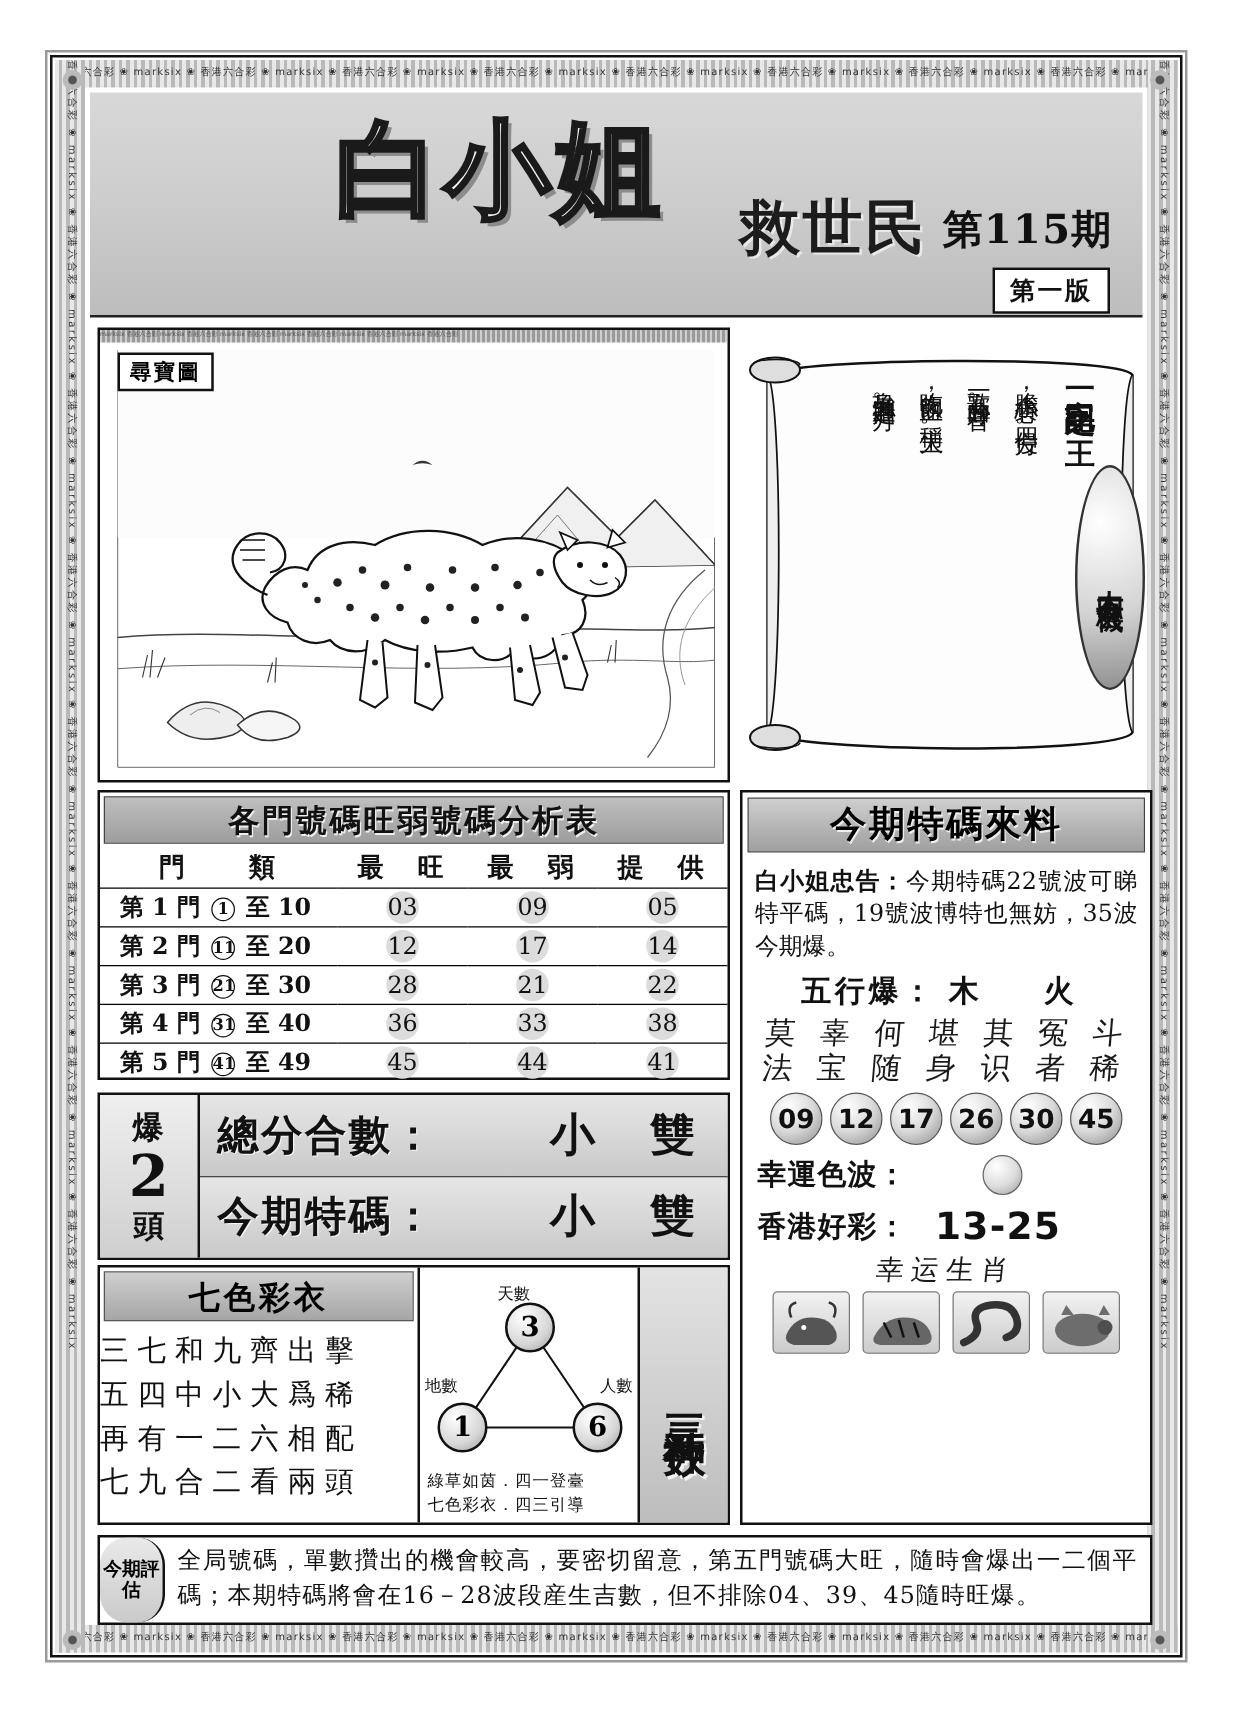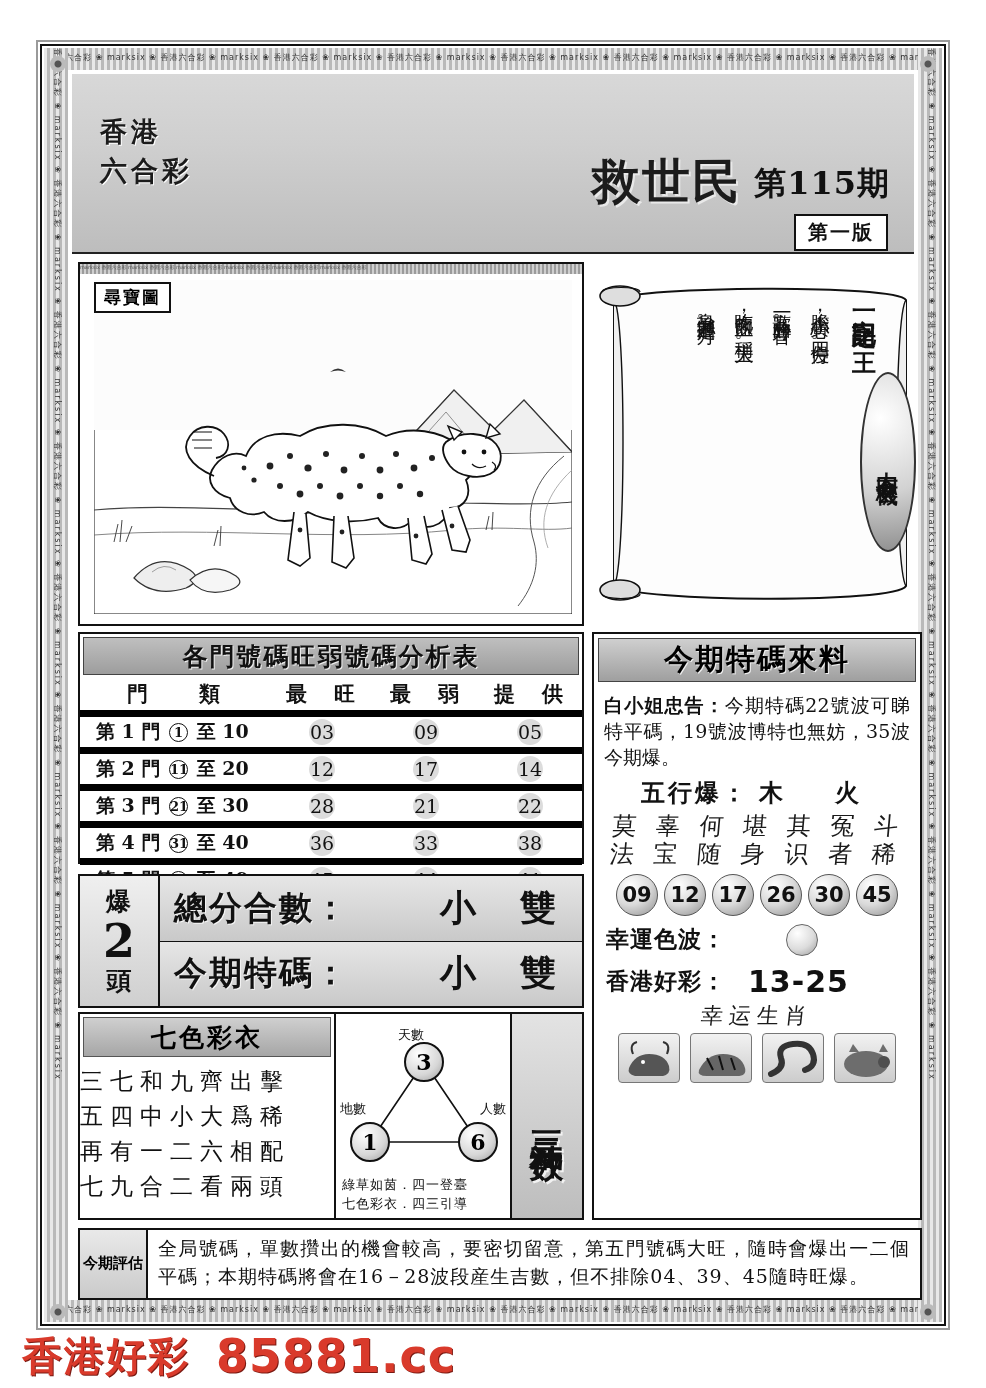--- a/index.html
+++ b/index.html
@@ -150,21 +150,21 @@
     letter-spacing:2px; color:#111;
     text-shadow:1px 1px 0 #eee;
   }
   table.analysis { width:100%; border-collapse:collapse; }
   table.analysis th, table.analysis td {
     font-family:"DejaVu Serif", serif;
     text-align:center; color:#111; padding:2px 0;
   }
   table.analysis th { font-size:21px; font-weight:bold; letter-spacing:3px; }
   table.analysis td { font-size:19px; }
-  table.analysis tr.row td { border-top:7px solid #000000; }
+  table.analysis tr.row td { border-top:1px solid #000000; }
   .gate-cell { text-align:left !important; padding-left:16px !important; font-weight:bold; font-size:19px; }
   .circ {
     display:inline-block; width:19px; height:19px; line-height:17px;
     border:1.5px solid #111; border-radius:50%;
     font-size:13px; text-align:center; margin:0 2px; vertical-align:1px;
   }
   .num-cell { font-size:20px; }
   .num-cell .shade {
     display:inline-block; width:26px; height:26px; line-height:26px;
     border-radius:50%; background:#dcdcdc;
@@ -303,23 +303,24 @@
     background:linear-gradient(180deg,#f2f2f2,#cccccc);
     position:relative; overflow:hidden;
   }
 
   
   .assess {
     position:absolute; left:78px; top:1228px; width:844px; height:72px;
     border:2px solid #111; background:#fff; display:flex;
   }
   .assess-lbl {
-    width:68px; border-right:2px solid #111;
+    width:52px; border-right:2px solid #111;
     display:flex; align-items:center; justify-content:center;
     background:linear-gradient(180deg,#e9e9e9,#cacaca);
+    border-radius:22px;
   }
   .assess-lbl span {
     font-family:"DejaVu Serif", serif; font-weight:bold; font-size:15px;
     line-height:1.15; letter-spacing:0; text-align:center;
   }
   .assess-body {
     flex:1; padding:5px 10px;
     font-family:"DejaVu Serif", serif; font-size:19px; line-height:1.45;
     letter-spacing:1px; color:#111; text-align:justify;
   }
@@ -358,24 +359,21 @@
     <div class="row">香港六合彩 ❀ marksix ❀ 香港六合彩 ❀ marksix ❀ 香港六合彩 ❀ marksix ❀ 香港六合彩 ❀ marksix ❀ 香港六合彩 ❀ marksix ❀ 香港六合彩 ❀ marksix ❀ 香港六合彩 ❀ marksix ❀ 香港六合彩 ❀ marksix</div>
   </div>
   <div class="deco-strip deco-left">
     <div class="deco-vert-text">香港六合彩 ❀ marksix ❀ 香港六合彩 ❀ marksix ❀ 香港六合彩 ❀ marksix ❀ 香港六合彩 ❀ marksix ❀ 香港六合彩 ❀ marksix ❀ 香港六合彩 ❀ marksix ❀ 香港六合彩 ❀ marksix ❀ 香港六合彩 ❀ marksix</div>
   </div>
   <div class="deco-strip deco-right">
     <div class="deco-vert-text">香港六合彩 ❀ marksix ❀ 香港六合彩 ❀ marksix ❀ 香港六合彩 ❀ marksix ❀ 香港六合彩 ❀ marksix ❀ 香港六合彩 ❀ marksix ❀ 香港六合彩 ❀ marksix ❀ 香港六合彩 ❀ marksix ❀ 香港六合彩 ❀ marksix</div>
   </div>
 
   <div class="masthead">
-    <div class="mh-hk">
-      <div>香港</div>
-      <div>六合彩</div>
-    </div>
+    <div class="mh-title">白小姐</div>
     <div class="mh-sub">救世民</div>
     <div class="mh-issue">第115期</div>
     <div class="mh-edition">第一版</div>
   </div>
 
   <div class="pic-panel">
     <div class="pic-microstrip">marksix 香港六合彩 marksix 香港六合彩 marksix 香港六合彩 marksix 香港六合彩 marksix 香港六合彩 marksix 香港六合彩</div>
     <div class="pic-label">尋寶圖</div>
     <svg class="pic-canvas" viewBox="0 0 478 334">
       <rect x="0" y="0" width="478" height="334" fill="#ffffff" stroke="#111" stroke-width="1"></rect>
@@ -658,23 +656,19 @@
     </div>
   </div>
 
   <div class="assess">
     <div class="assess-lbl">
       <span>今期評估</span>
     </div>
     <div class="assess-body">全局號碼，單數攢出的機會較高，要密切留意，第五門號碼大旺，隨時會爆出一二個平碼；本期特碼將會在16－28波段産生吉數，但不排除04、39、45隨時旺爆。</div>
   </div>
 
-  <div class="footer">
-    <div class="fl">香港好彩</div>
-    <div class="fr">85881.cc</div>
-  </div>
 
   <div class="corner-flower" style="left:50px; top:56px;"></div>
   <div class="corner-flower" style="left:920px; top:56px;"></div>
   <div class="corner-flower" style="left:50px; top:1304px;"></div>
   <div class="corner-flower" style="left:920px; top:1304px;"></div>
 
 </div>
 
 </body></html>

